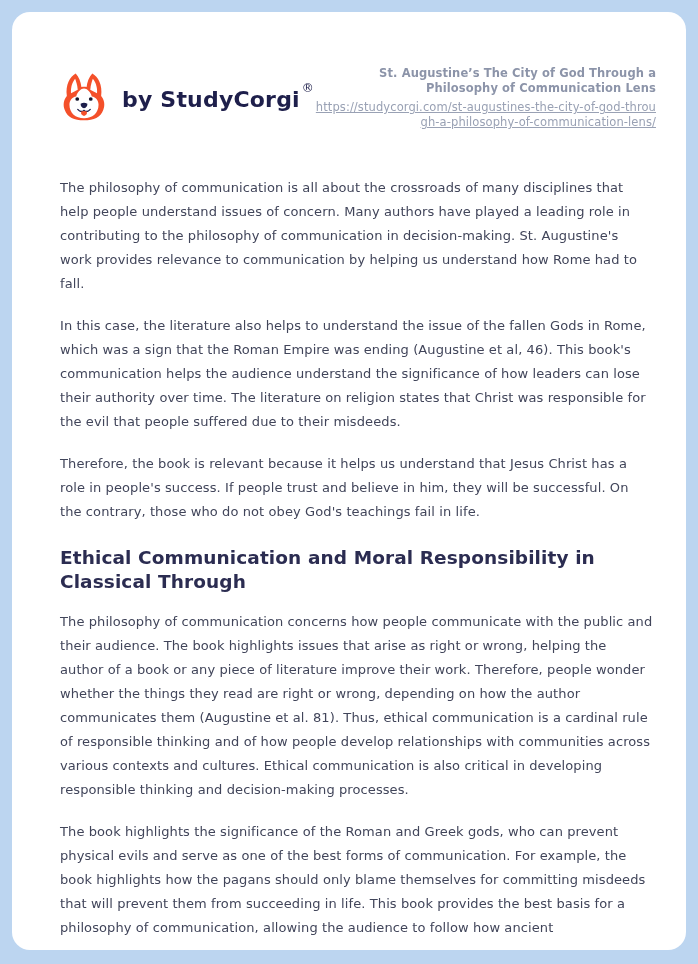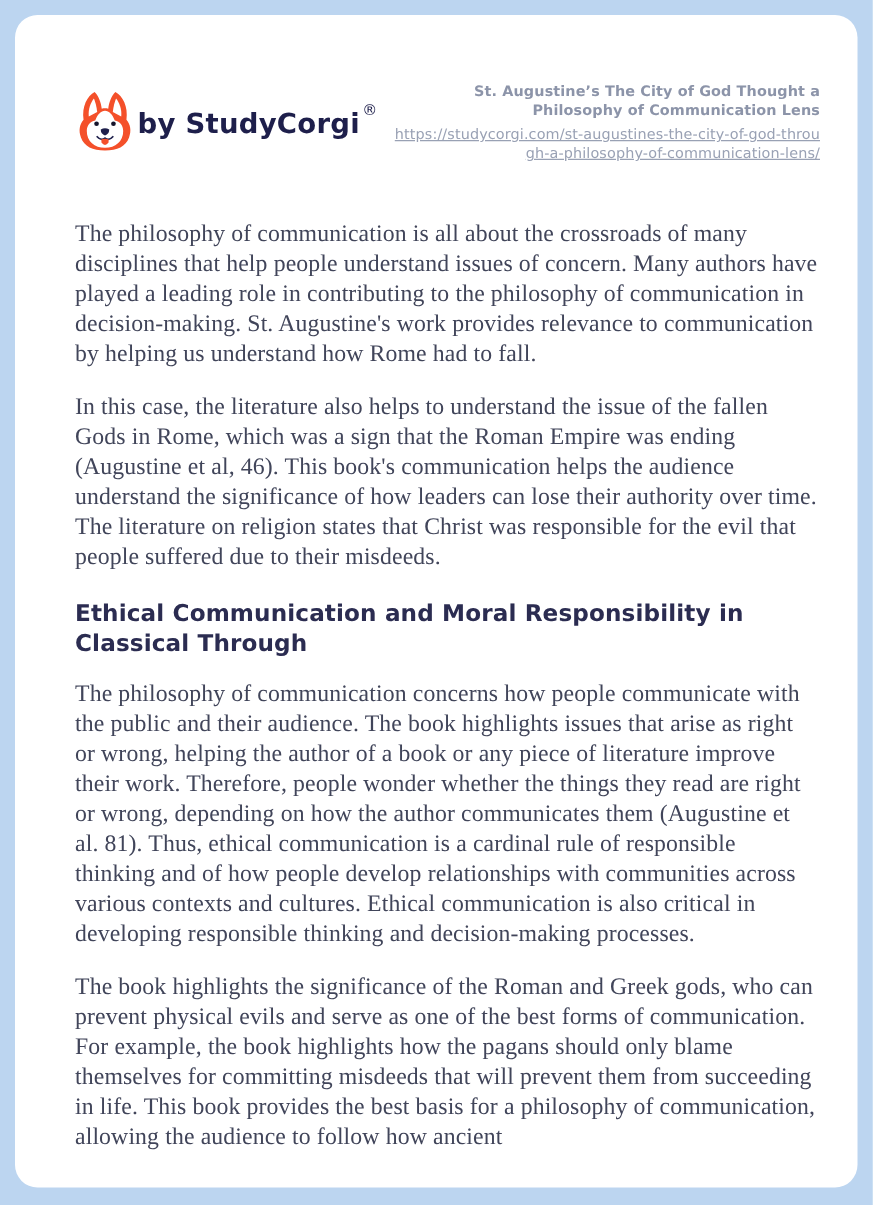--- a/index.html
+++ b/index.html
@@ -23,21 +23,21 @@
   
   .doc-header {
     display: flex;
     justify-content: space-between;
     align-items: flex-start;
     padding: 50px 30px 0 46px;
   }
   .brand {
     display: flex;
     align-items: center;
-    gap: 0;
+    gap: 12px;
     margin-top: 8px;
   }
   .brand svg { display: block; }
   .brand-text {
     font-size: 22px;
     font-weight: bold;
     color: #1E1F4B;
     letter-spacing: 0.2px;
     white-space: nowrap;
   }
@@ -70,26 +70,25 @@
     line-height: 15px;
     word-break: break-all;
     letter-spacing: 0.1px;
     text-decoration: underline;
   }
   
   .article {
     padding: 46px 32px 0 48px;
   }
   .article p {
-    font-size: 19px;
+    font-size: 13px;
     line-height: 24px;
     color: #41455A;
     letter-spacing: 0.1px;
     margin-bottom: 18px;
-    font-family: Liberation Serif, serif;
   }
   .article h2 {
     font-size: 18.5px;
     line-height: 24px;
     font-weight: bold;
     color: #2B2C51;
     margin: 22px 0 16px 0;
     letter-spacing: 0.1px;
   }
 </style>
@@ -118,27 +117,28 @@
 
           <path d="M38 72 Q44 79 50 74 Q56 79 62 72" fill="none" stroke="#1E1F4B" stroke-width="2.6" stroke-linecap="round"></path>
 
           <path d="M44.5 76 Q50 74 55.5 76 L55.5 81 Q50 88 44.5 81 Z" fill="#F4502A"></path>
         </svg>
       </span>
       <span class="brand-text"><span>by StudyCorgi</span><sup class="brand-reg">®</sup></span>
     </div>
 
     <div class="doc-meta">
-      <div class="doc-title">St. Augustine’s The City of God Thought a Philosophy of Communication Lens</div>
+      <div class="doc-title">St. Augustine’s The City of God Through a Philosophy of Communication Lens</div>
       <div class="doc-url">https://studycorgi.com/st-augustines-the-city-of-god-through-a-philosophy-of-communication-lens/</div>
     </div>
 
   </header>
 
   <main class="article">
     <p>The philosophy of communication is all about the crossroads of many disciplines that help people understand issues of concern. Many authors have played a leading role in contributing to the philosophy of communication in decision-making. St. Augustine's work provides relevance to communication by helping us understand how Rome had to fall.</p>
     <p>In this case, the literature also helps to understand the issue of the fallen Gods in Rome, which was a sign that the Roman Empire was ending (Augustine et al, 46). This book's communication helps the audience understand the significance of how leaders can lose their authority over time. The literature on religion states that Christ was responsible for the evil that people suffered due to their misdeeds.</p>
+    <p>Therefore, the book is relevant because it helps us understand that Jesus Christ has a role in people's success. If people trust and believe in him, they will be successful. On the contrary, those who do not obey God's teachings fail in life.</p>
     <h2>Ethical Communication and Moral Responsibility in Classical Through</h2>
     <p>The philosophy of communication concerns how people communicate with the public and their audience. The book highlights issues that arise as right or wrong, helping the author of a book or any piece of literature improve their work. Therefore, people wonder whether the things they read are right or wrong, depending on how the author communicates them (Augustine et al. 81). Thus, ethical communication is a cardinal rule of responsible thinking and of how people develop relationships with communities across various contexts and cultures. Ethical communication is also critical in developing responsible thinking and decision-making processes.</p>
     <p>The book highlights the significance of the Roman and Greek gods, who can prevent physical evils and serve as one of the best forms of communication. For example, the book highlights how the pagans should only blame themselves for committing misdeeds that will prevent them from succeeding in life. This book provides the best basis for a philosophy of communication, allowing the audience to follow how ancient</p>
   </main>
 
 </div>
 
 </body></html>

